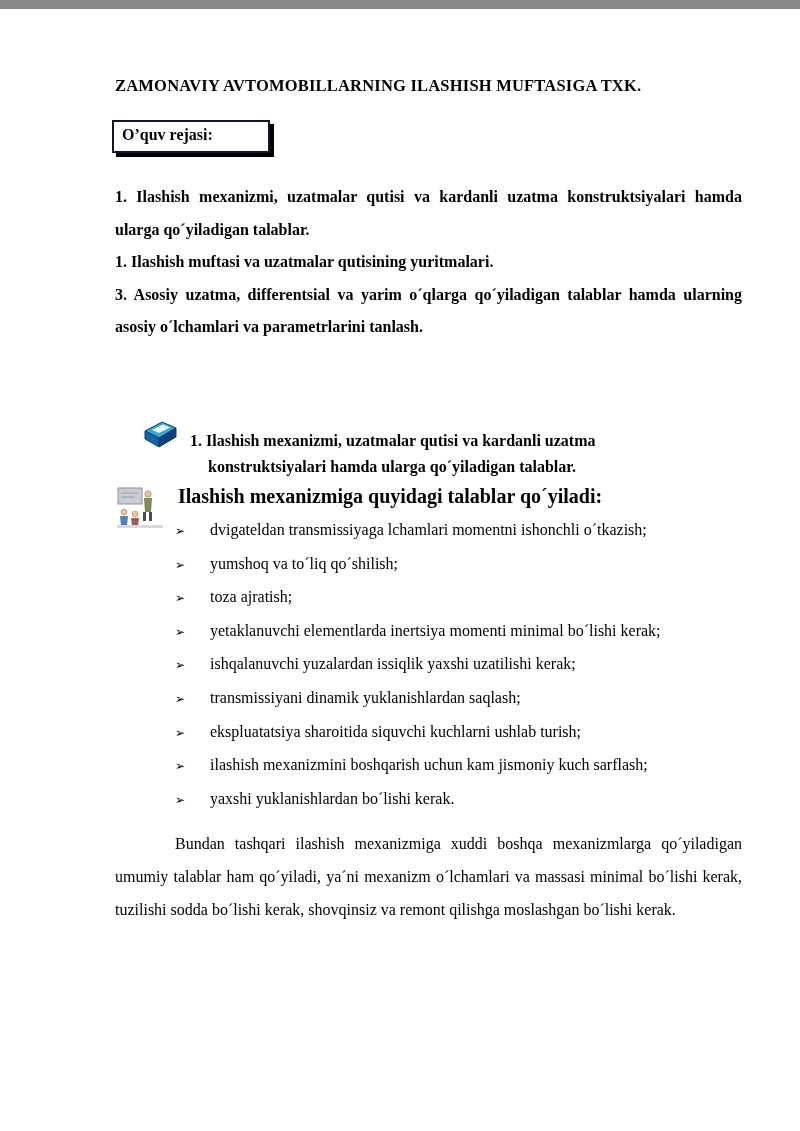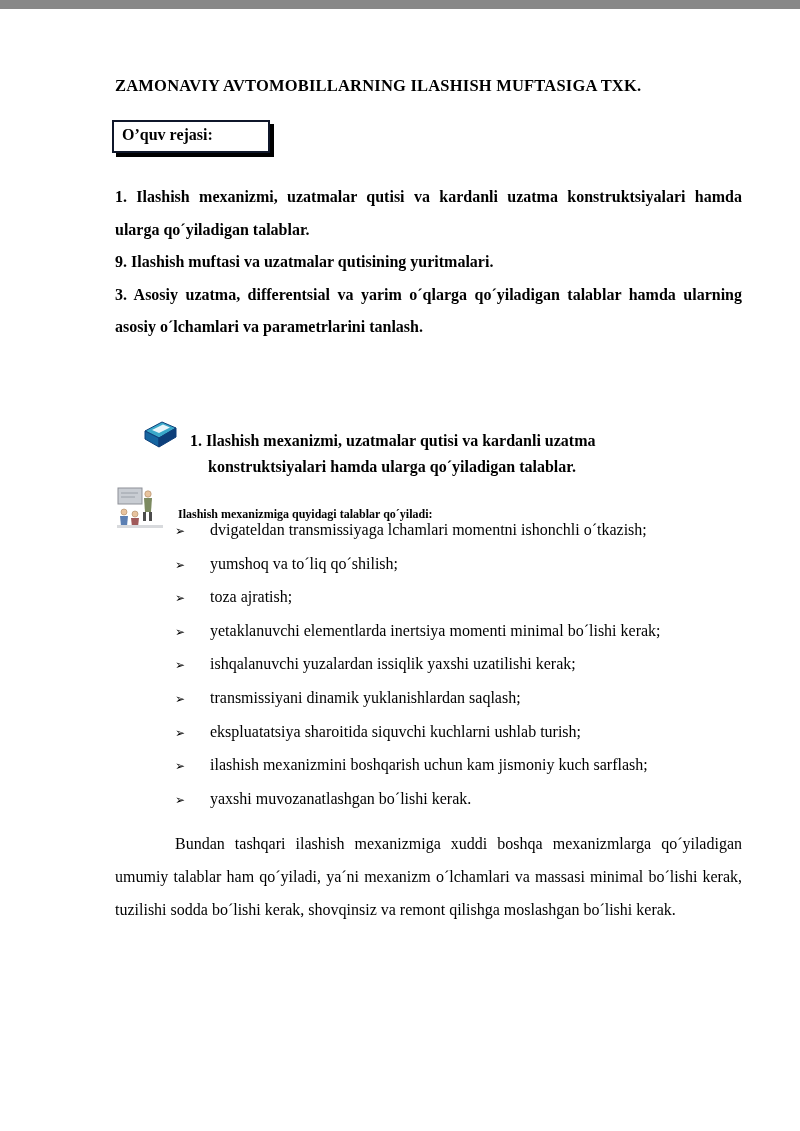--- a/index.html
+++ b/index.html
@@ -35,22 +35,22 @@
     letter-spacing:.2px;
   }
   .disk-icon-wrap { position:absolute; left:141px; top:409px; width:38px; height:32px; }
   .section-heading {
     position:absolute; left:190px; top:419px; width:505px;
     font-weight:bold; font-size:16px; line-height:26px;
   }
   .section-heading .line2 { padding-left:18px; }
   .people-clipart-wrap { position:absolute; left:115px; top:477px; width:50px; height:44px; }
   .intro {
-    position:absolute; left:178px; top:498px;
-    font-weight:bold; font-size:12px;
+    position:absolute; left:178px; top:476px;
+    font-weight:bold; font-size:20px;
   }
   .req-list {
     position:absolute; left:175px; top:505px; width:570px;
     list-style:none; margin:0; padding:0;
     font-size:16px;
   }
   .req-list li { display:flex; align-items:baseline; line-height:32.6px; }
   .req-list .bullet {
     flex:0 0 35px; font-size:12px; line-height:32.6px;
     font-family:"DejaVu Sans", sans-serif;
@@ -67,21 +67,21 @@
 <div class="page">
 
   <div class="title">ZAMONAVIY AVTOMOBILLARNING ILASHISH MUFTASIGA TXK.</div>
 
   <div class="plan-box">
     <span>O’quv rejasi:</span>
   </div>
 
   <div class="plan-list">
     <div>1. Ilashish mexanizmi, uzatmalar qutisi va kardanli uzatma konstruktsiyalari hamda ularga qo´yiladigan talablar.</div>
-    <div>9.  Ilashish muftasi va uzatmalar qutisining yuritmalari.</div>
+    <div>1.  Ilashish muftasi va uzatmalar qutisining yuritmalari.</div>
     <div>3. Asosiy uzatma, differentsial va yarim o´qlarga qo´yiladigan talablar hamda ularning asosiy o´lchamlari  va parametrlarini tanlash.</div>
   </div>
 
 
   <div class="disk-icon-wrap">
     <svg width="38" height="32" viewBox="0 0 38 32" aria-hidden="true">
       <polygon points="4,13 21,4 35,10 18,20" fill="#3aa8c9" stroke="#0d3f7a" stroke-width="1"></polygon>
       <polygon points="4,13 18,20 18,29 4,21" fill="#1565a0" stroke="#0d3f7a" stroke-width="1"></polygon>
       <polygon points="18,20 35,10 35,19 18,29" fill="#0d3f7a" stroke="#0d3f7a" stroke-width="1"></polygon>
       <polygon points="11,12 22,6.5 29,9.5 18,15" fill="#e9f5fa"></polygon>
@@ -140,19 +140,19 @@
     <li>
       <span class="bullet">➢</span>
       <span>ekspluatatsiya sharoitida siquvchi kuchlarni ushlab turish;</span>
     </li>
     <li>
       <span class="bullet">➢</span>
       <span>ilashish mexanizmini boshqarish uchun kam jismoniy kuch sarflash;</span>
     </li>
     <li>
       <span class="bullet">➢</span>
-      <span>yaxshi muvozanatlashgan bo´lishi kerak.</span>
+      <span>yaxshi yuklanishlardan bo´lishi kerak.</span>
     </li>
   </ul>
 
   <p class="closing">Bundan tashqari ilashish mexanizmiga xuddi boshqa mexanizmlarga qo´yiladigan umumiy talablar ham qo´yiladi, ya´ni mexanizm o´lchamlari va massasi minimal bo´lishi kerak, tuzilishi sodda bo´lishi kerak, shovqinsiz  va remont qilishga moslashgan bo´lishi kerak.</p>
 
 </div>
 
 </body></html>

